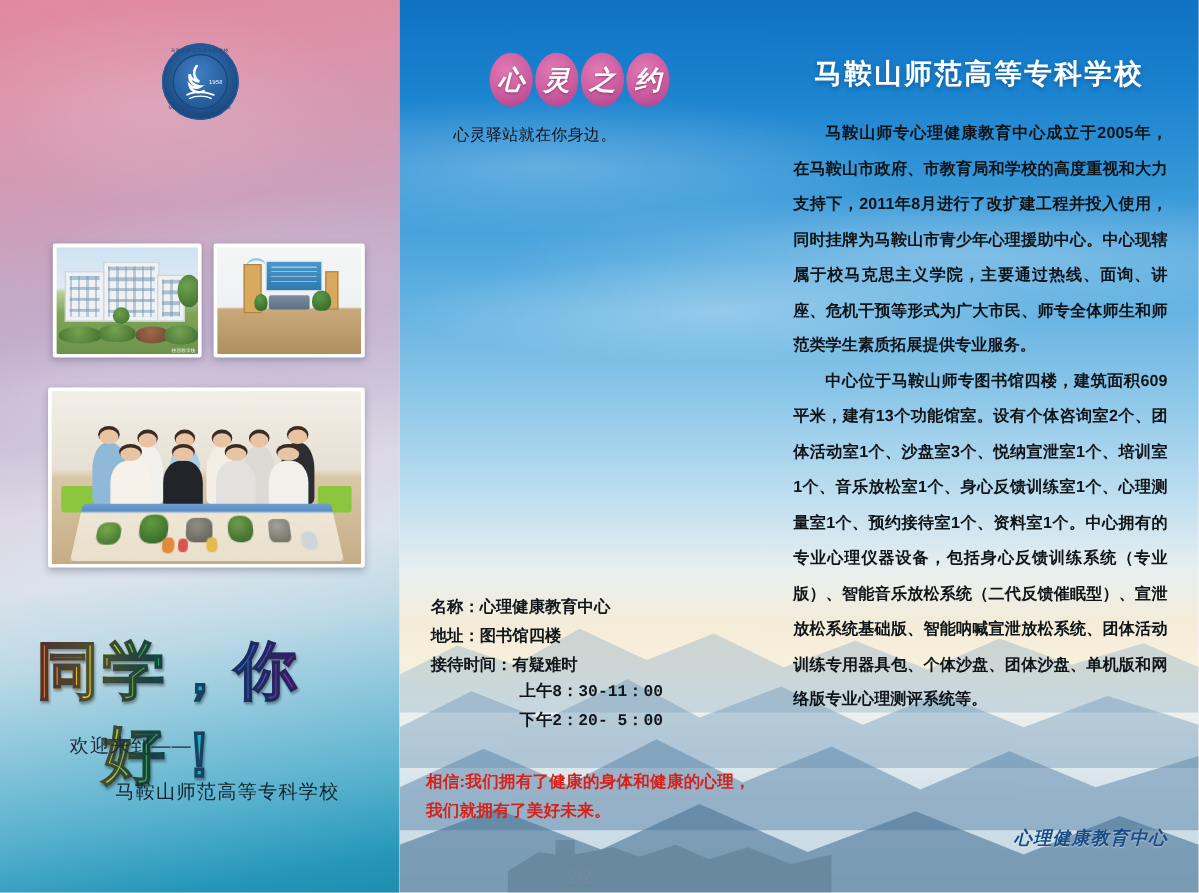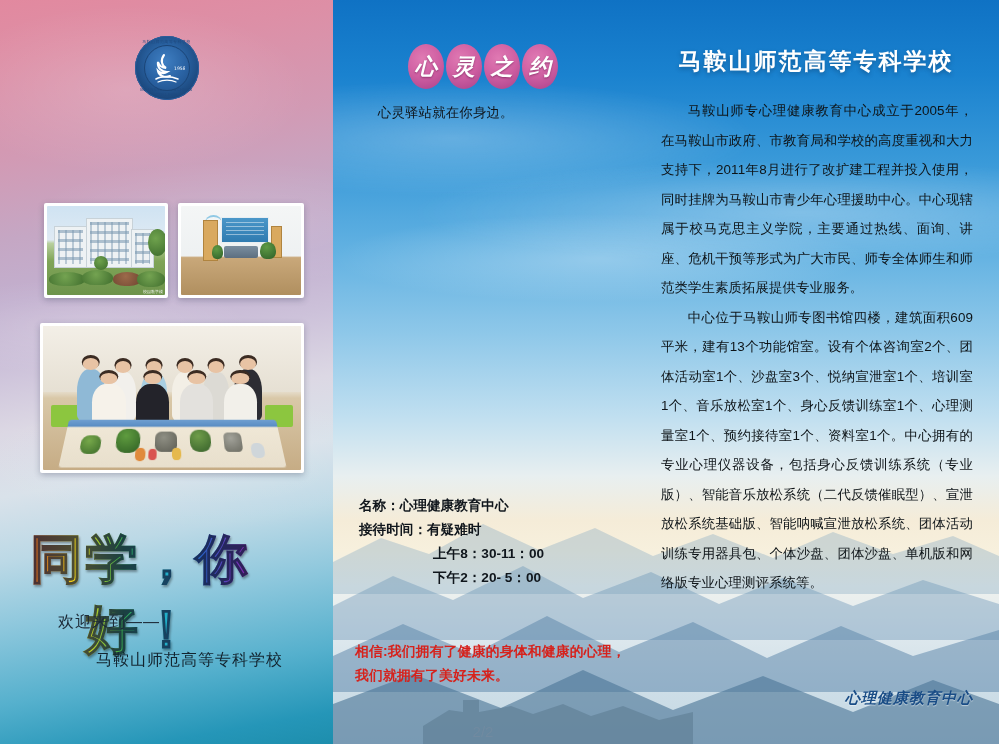--- a/index.html
+++ b/index.html
@@ -293,21 +293,21 @@
     color: #10161c;
     font-weight: 400;
     letter-spacing: .2px;
     text-align: justify;
   }
   #center-body p { text-indent: 2em; margin: 0; }
   #center-info {
     position: absolute; left: 26px; top: 494px; width: 276px;
     font-size: 13.6px; line-height: 24px; color: #10161c; font-weight: 700;
   }
-  #center-info .ind { padding-left: 74px; }
+  #center-info .ind { padding-left: 74px; font-family: Liberation Mono, monospace; }
   #center-slogan {
     position: absolute; left: 22px; top: 640px; width: 280px;
     font-size: 13.8px; line-height: 24px;
     color: #d6221c; font-weight: 800; letter-spacing: .2px;
   }
   #page-num {
     position: absolute; left: 0; bottom: 4px; width: 300px;
     text-align: center;
     font-size: 15px; color: rgba(120,140,160,.55);
   }
@@ -321,21 +321,21 @@
     text-align: center;
     font-size: 23px; font-weight: 900; color: #ffffff;
     letter-spacing: 2px;
     text-shadow: 0 2px 4px rgba(10,50,90,.45);
   }
   #intro-body {
     position: absolute; left: 28px; top: 96px; width: 312px;
     font-size: 13.4px;
     line-height: 29.5px;
     color: #0e1418;
-    font-weight: 400;
+    font-weight: 700;
     letter-spacing: .1px;
     text-align: justify;
   }
   #intro-body p { text-indent: 2em; margin: 0; }
   #right-sign {
     position: absolute; right: 26px; bottom: 36px;
     font-size: 15px; font-style: italic; font-weight: 700;
     color: #1a4d86;
     letter-spacing: 1px;
     text-shadow: 0 1px 1px rgba(255,255,255,.5);
@@ -495,20 +495,23 @@
 
       <div id="center-body">
         <p>心灵驿站就在你身边。</p>
       </div>
 
       <div id="center-info">
         <div>
           <span>名称：</span><span>心理健康教育中心</span>
         </div>
         <div>
+          <span>地址：</span><span>图书馆四楼</span>
+        </div>
+        <div>
           <span>接待时间：</span><span>有疑难时</span>
         </div>
         <div class="ind">上午8：30-11：00</div>
         <div class="ind">下午2：20- 5：00</div>
       </div>
 
       <div id="center-slogan">相信:我们拥有了健康的身体和健康的心理，我们就拥有了美好未来。</div>
       <div id="page-num">2/2</div>
     </div>
 

